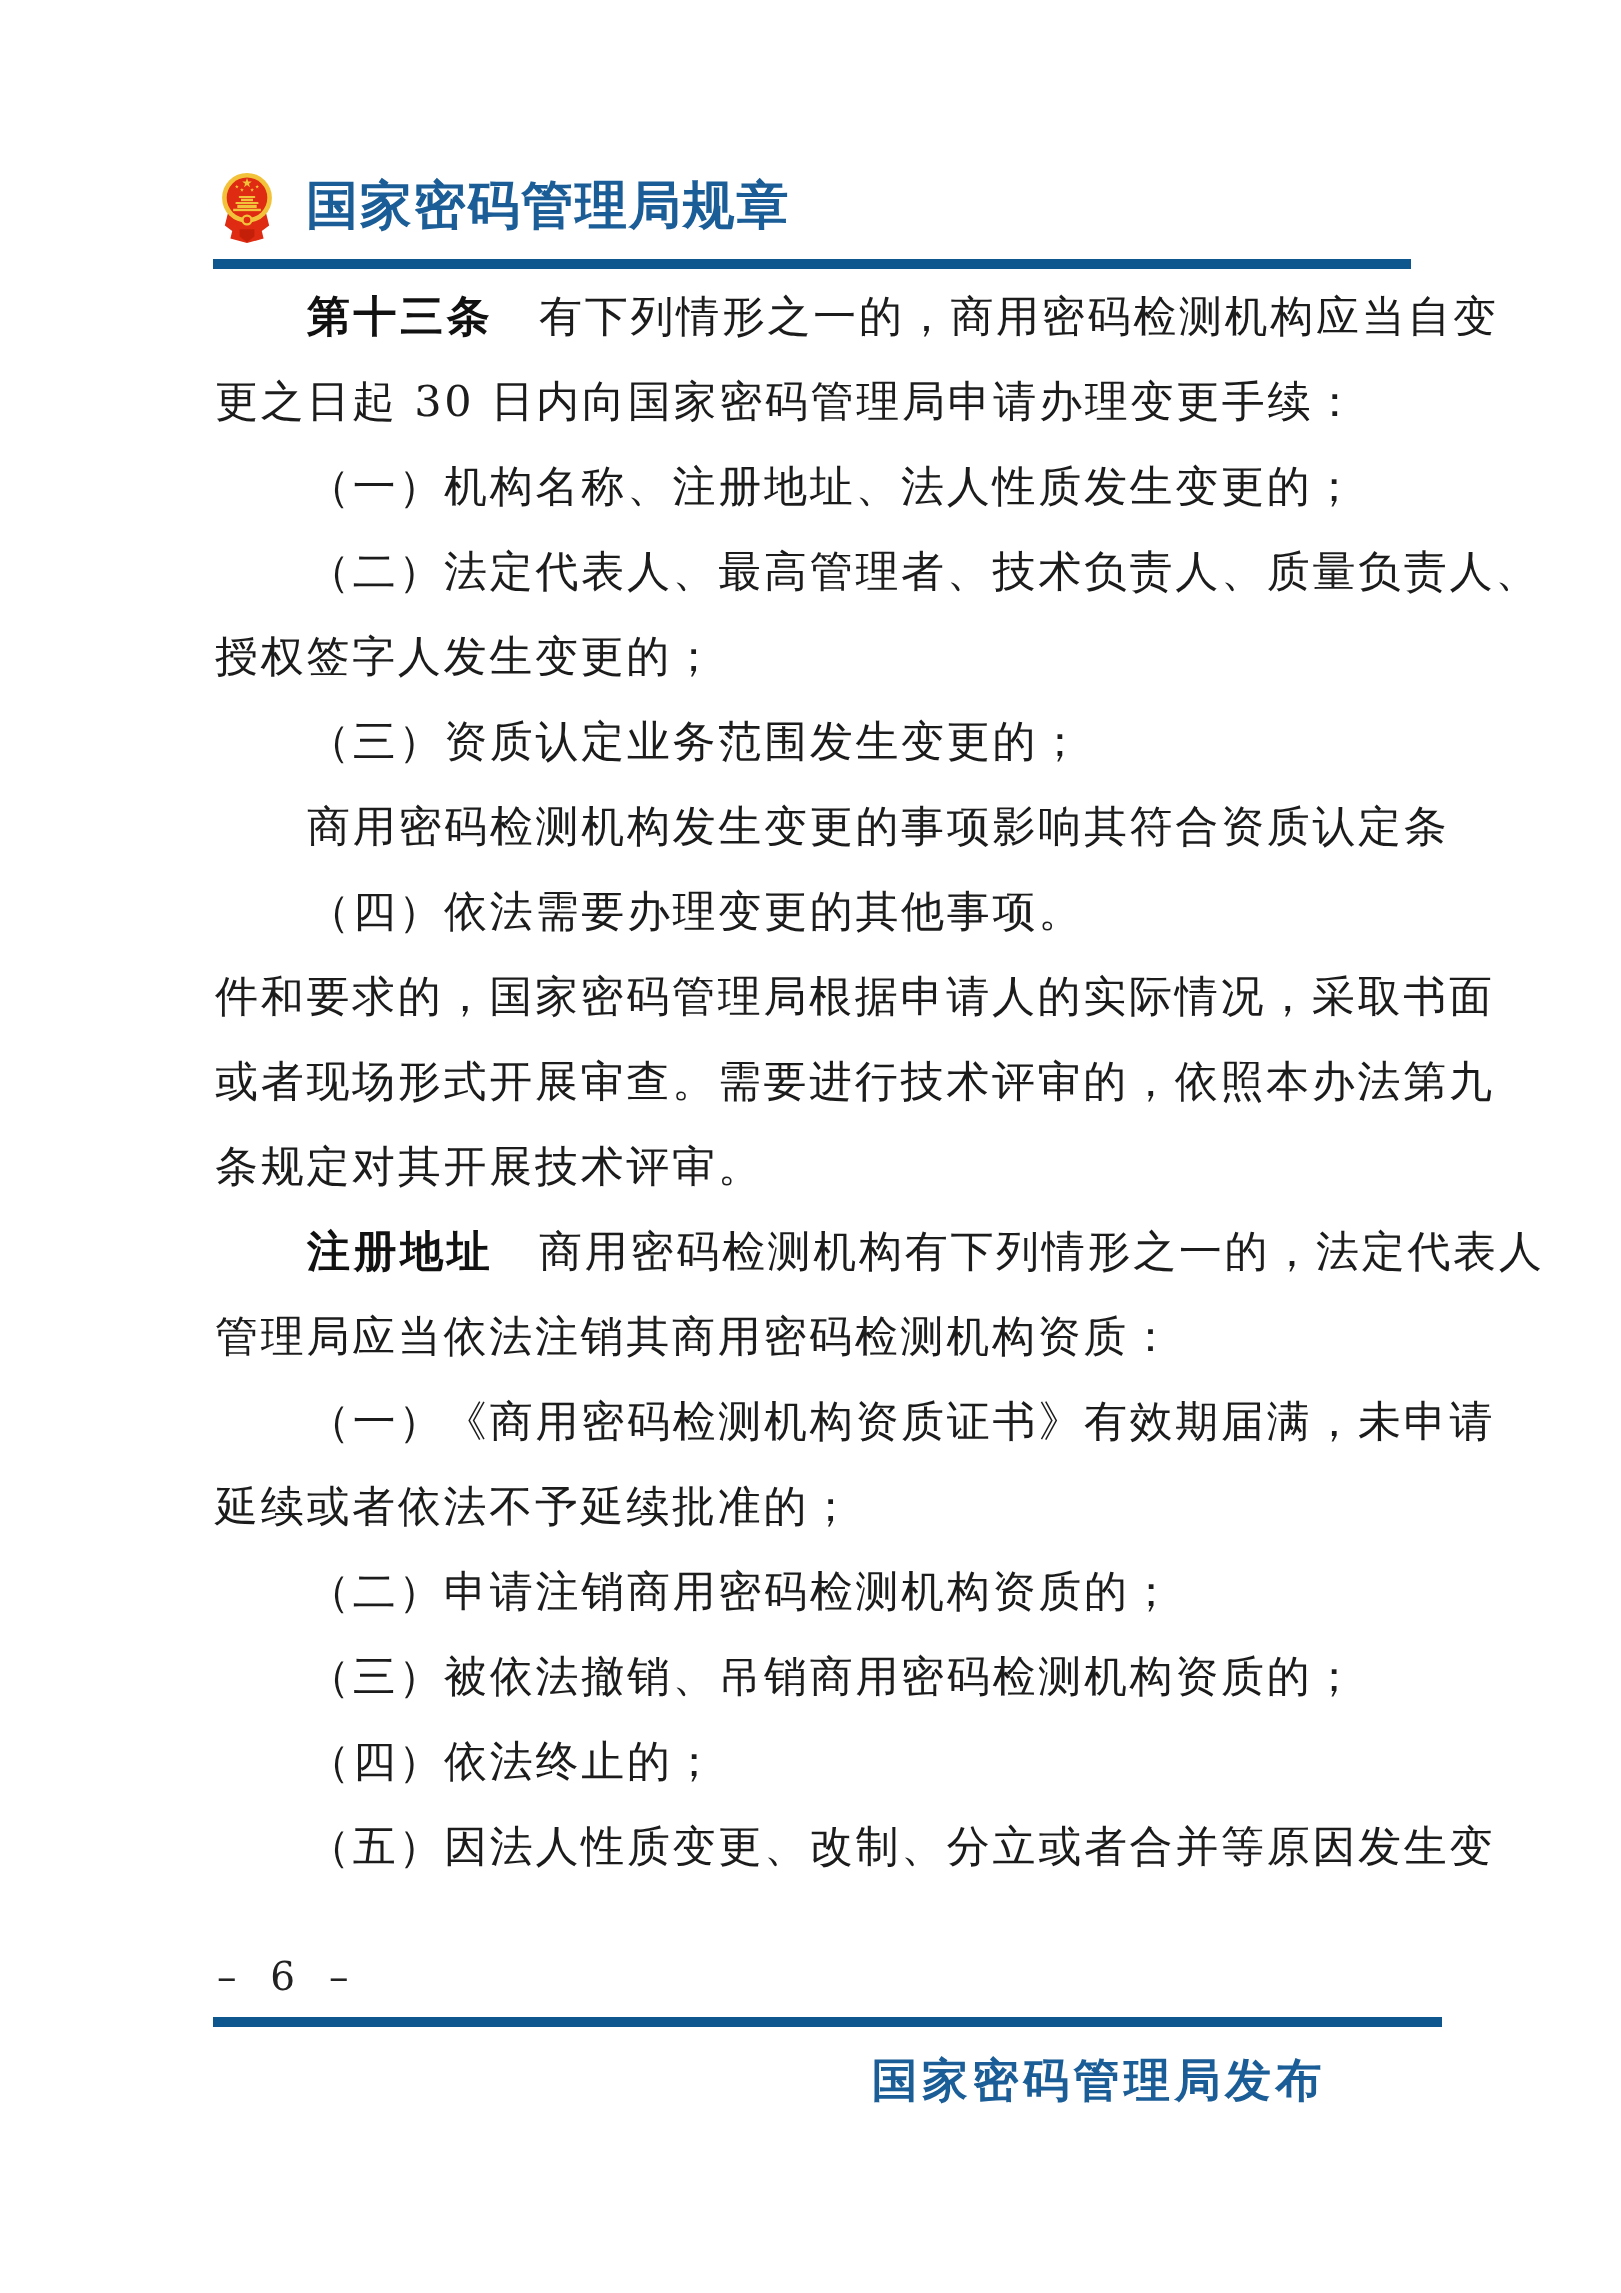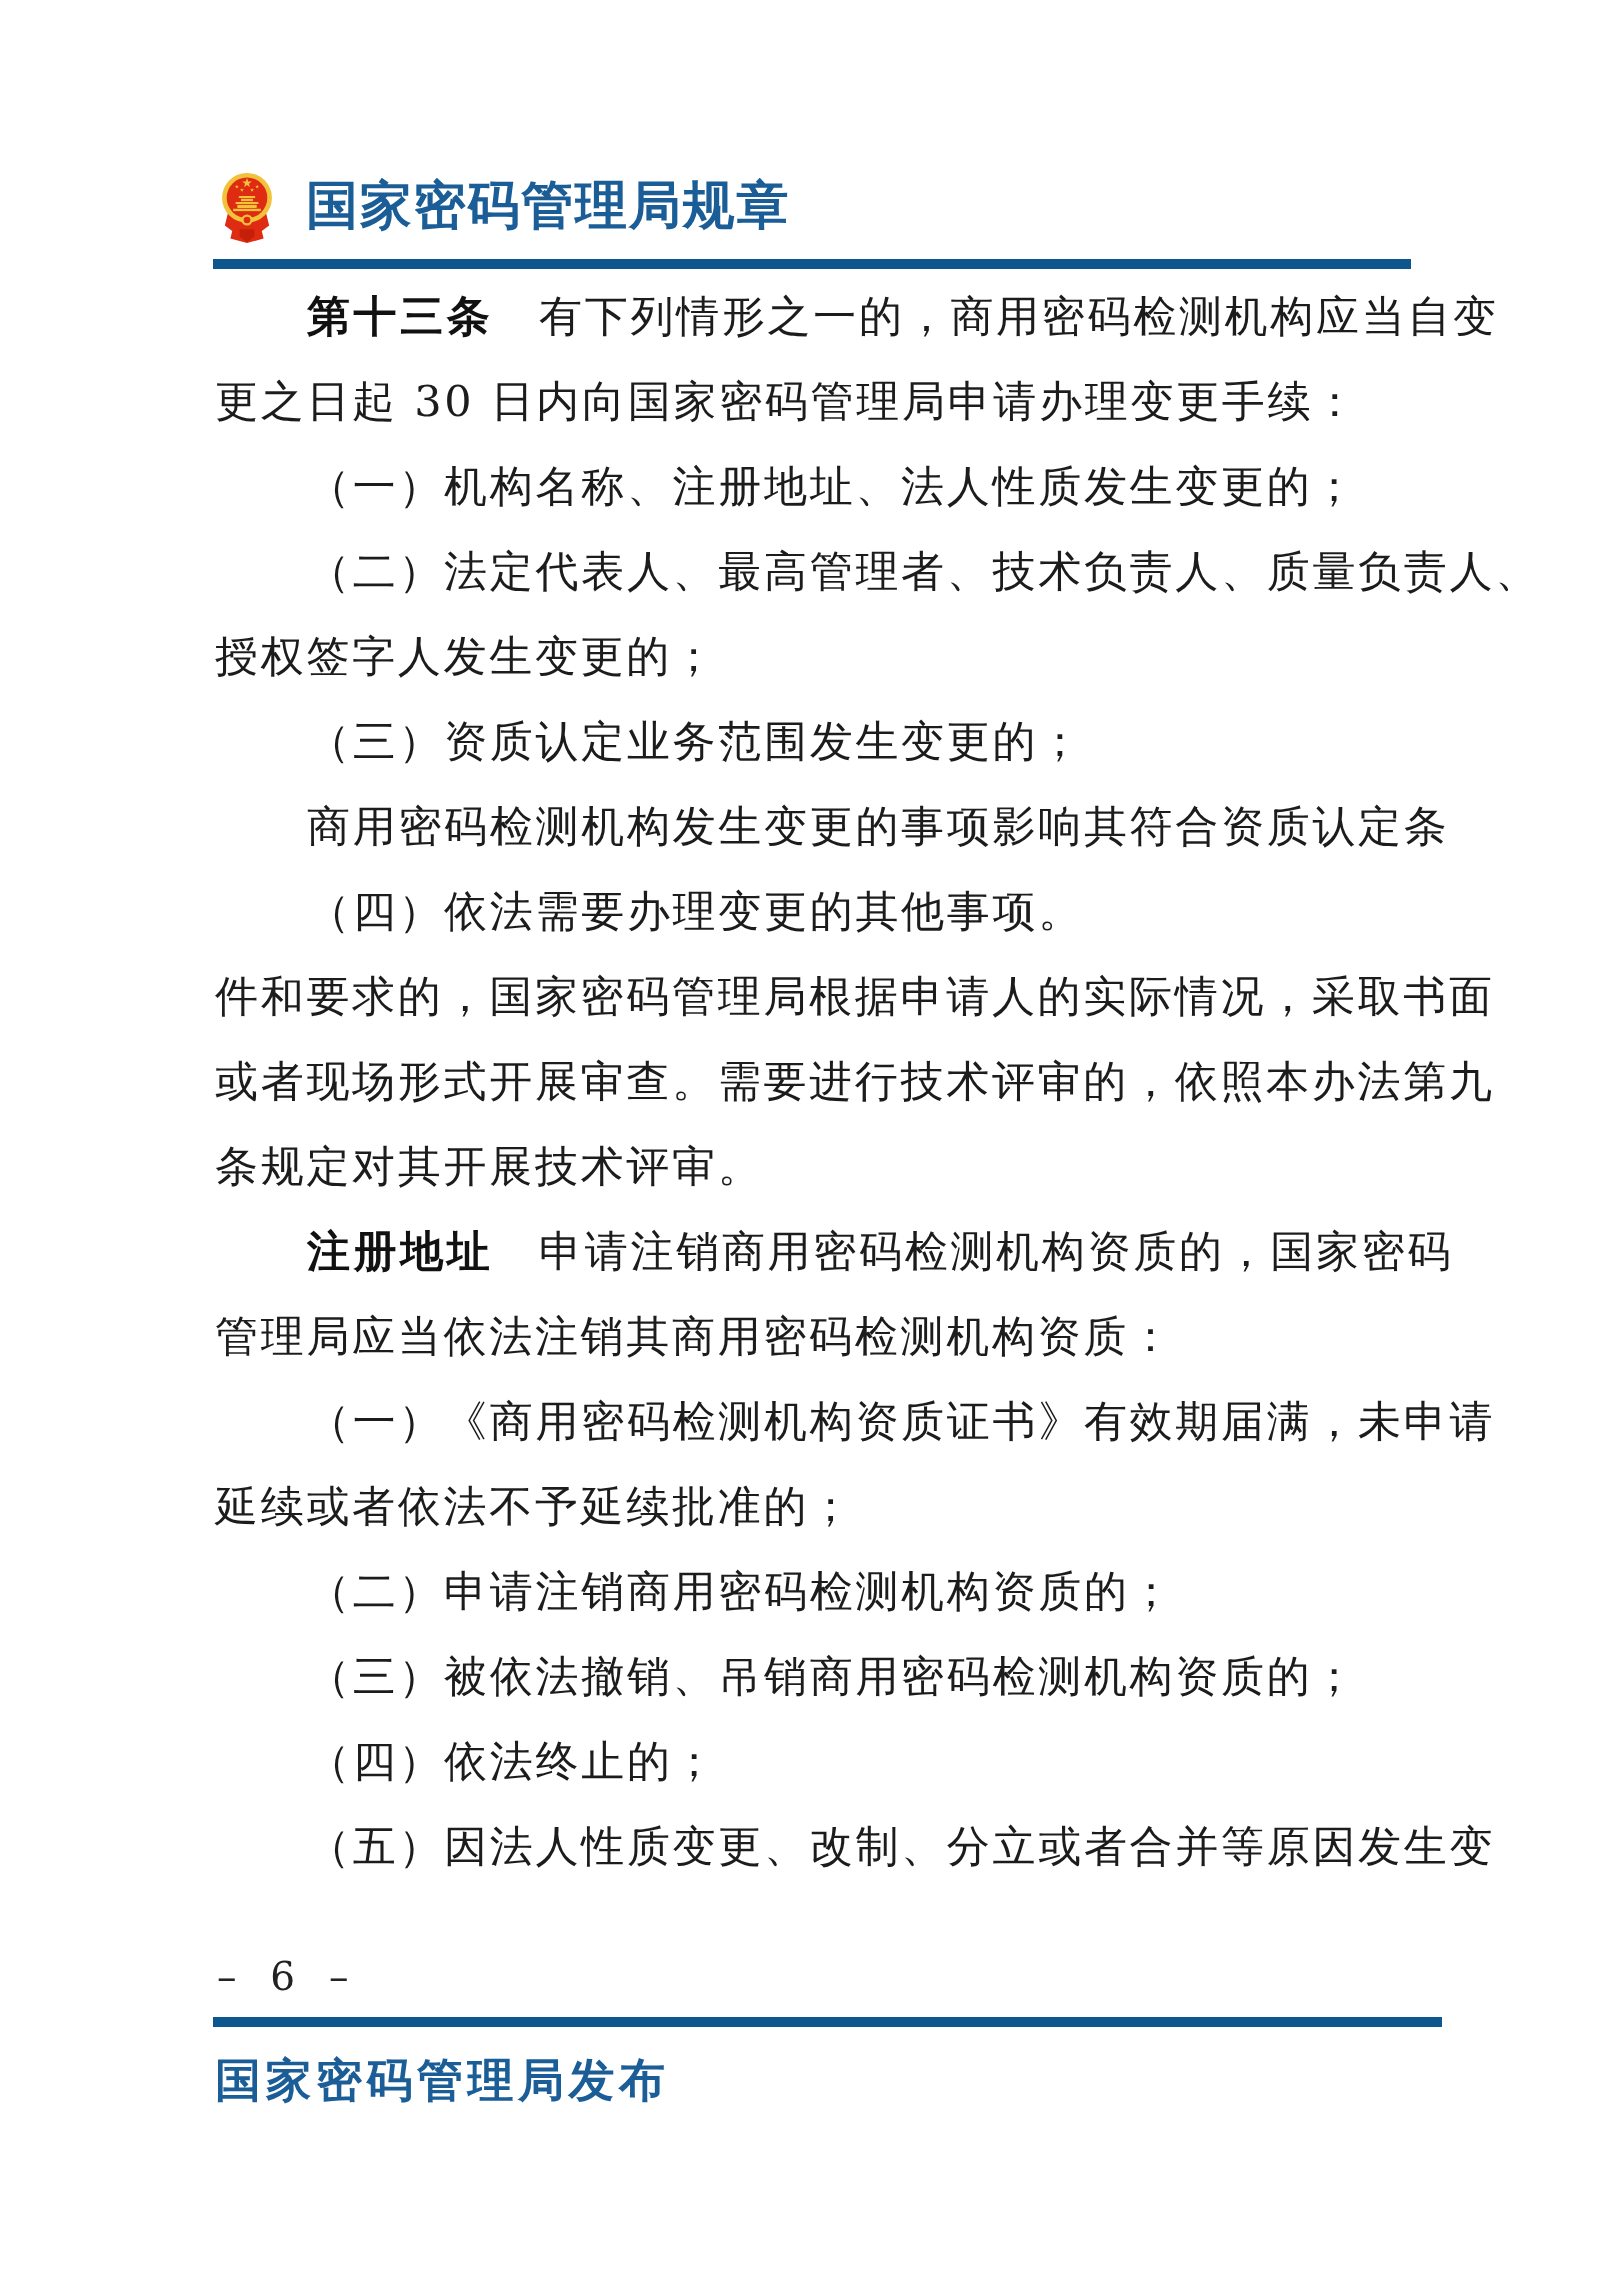--- a/index.html
+++ b/index.html
@@ -89,20 +89,21 @@
     top: 2017px;
     width: 1229px;
     height: 9.9px;
     background: #0e568e;
   }
   .footer-publisher {
     position: absolute;
     left: 215px;
     top: 2054px;
     width: 1111px;
+    text-align: right;
     font-size: 46px;
     line-height: 52px;
     font-weight: bold;
     letter-spacing: 4.5px;
     color: #1b5d96;
     white-space: nowrap;
     font-family: "DejaVu Serif", "Liberation Serif", serif;
   }
 </style>
 </head>
@@ -161,21 +162,21 @@
       <div class="text-line"><span>更之日起 30 日内向国家密码管理局申请办理变更手续：</span></div>
       <div class="text-line indented"><span>（一）机构名称、注册地址、法人性质发生变更的；</span></div>
       <div class="text-line indented"><span>（二）法定代表人、最高管理者、技术负责人、质量负责人、</span></div>
       <div class="text-line"><span>授权签字人发生变更的；</span></div>
       <div class="text-line indented"><span>（三）资质认定业务范围发生变更的；</span></div>
       <div class="text-line indented"><span>商用密码检测机构发生变更的事项影响其符合资质认定条</span></div>
       <div class="text-line indented"><span>（四）依法需要办理变更的其他事项。</span></div>
       <div class="text-line"><span>件和要求的，国家密码管理局根据申请人的实际情况，采取书面</span></div>
       <div class="text-line"><span>或者现场形式开展审查。需要进行技术评审的，依照本办法第九</span></div>
       <div class="text-line"><span>条规定对其开展技术评审。</span></div>
-      <div class="text-line indented"><span class="article-number">注册地址</span><span>　申请注销商用密码检测机构资质的，国家密码</span></div>
+      <div class="text-line indented"><span class="article-number">注册地址</span><span>　商用密码检测机构有下列情形之一的，法定代表人</span></div>
       <div class="text-line"><span>管理局应当依法注销其商用密码检测机构资质：</span></div>
       <div class="text-line indented"><span>（一）《商用密码检测机构资质证书》有效期届满，未申请</span></div>
       <div class="text-line"><span>延续或者依法不予延续批准的；</span></div>
       <div class="text-line indented"><span>（二）申请注销商用密码检测机构资质的；</span></div>
       <div class="text-line indented"><span>（三）被依法撤销、吊销商用密码检测机构资质的；</span></div>
       <div class="text-line indented"><span>（四）依法终止的；</span></div>
       <div class="text-line indented"><span>（五）因法人性质变更、改制、分立或者合并等原因发生变</span></div>
     </div>
 
   <div class="page-number">– 6 –</div>

